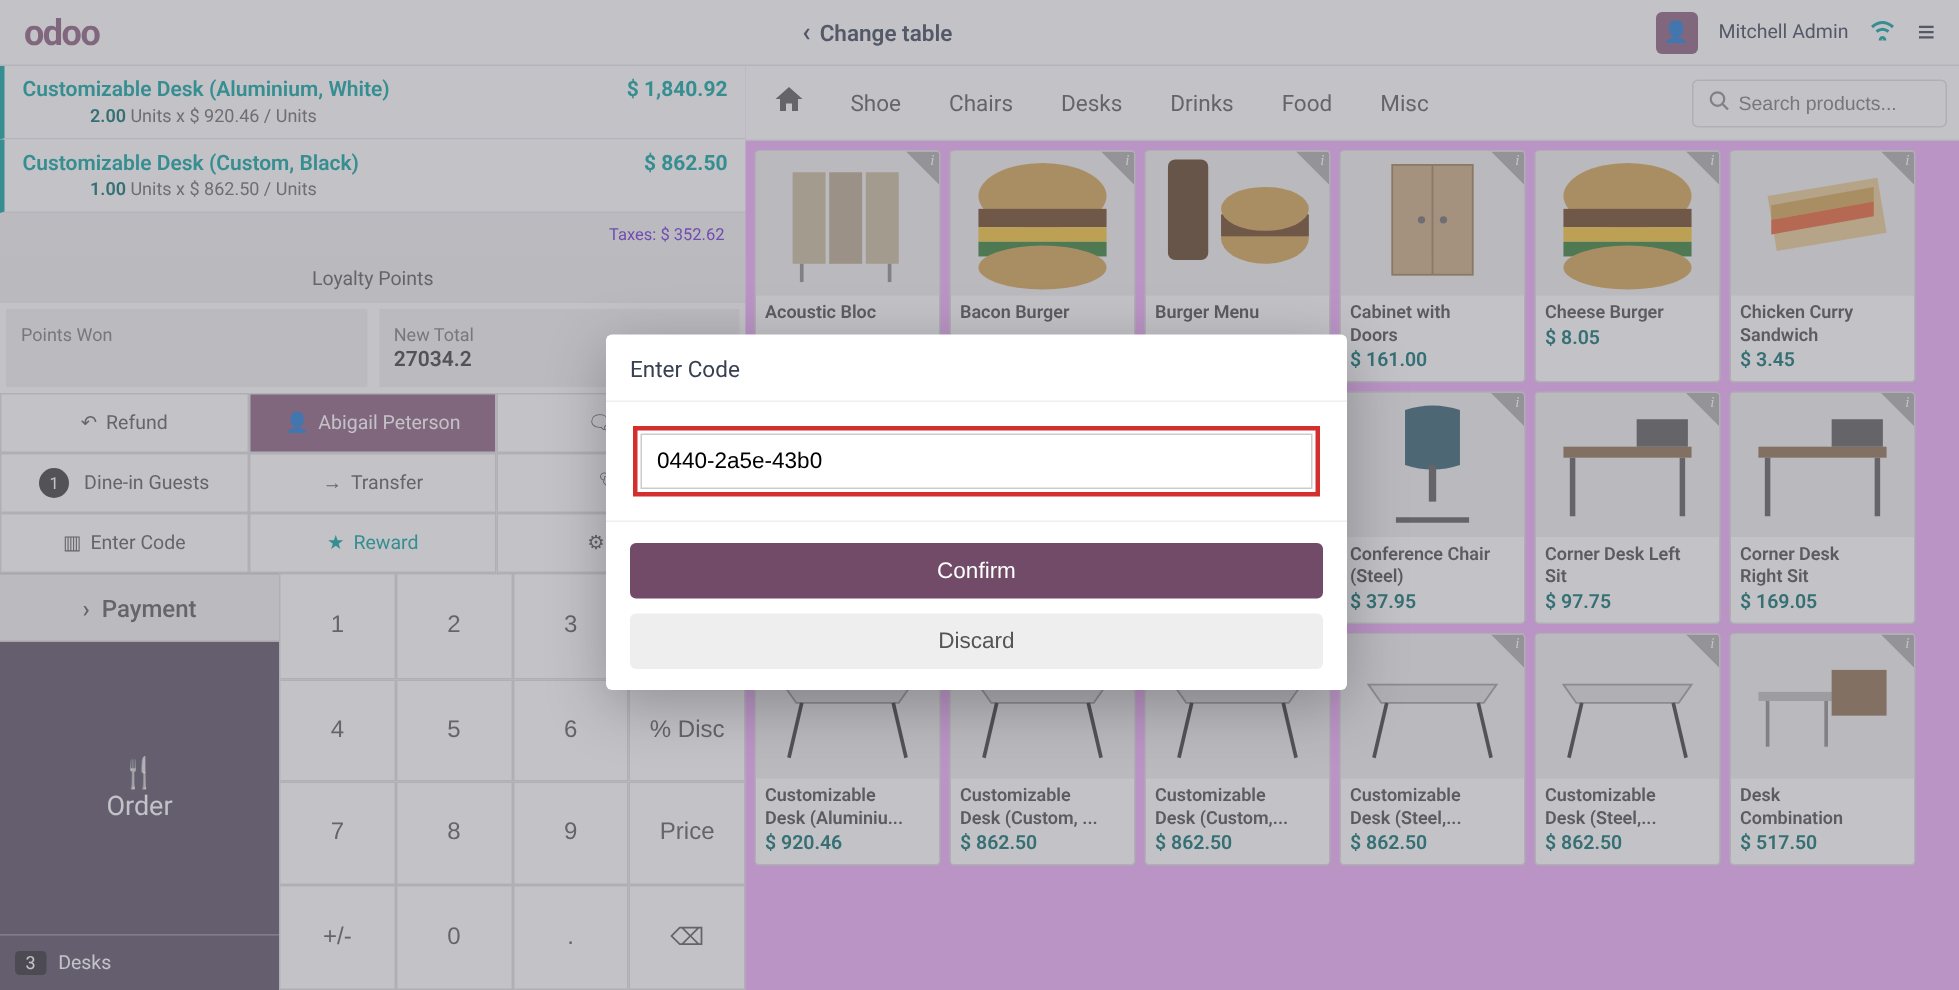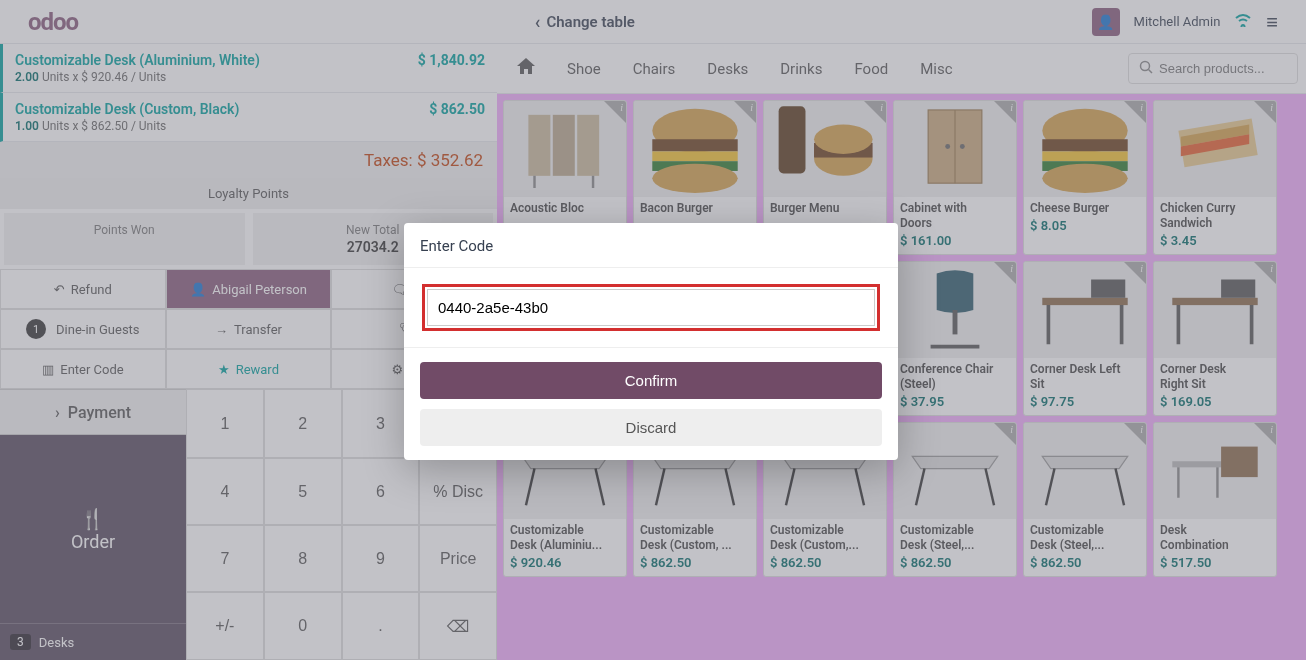--- a/index.html
+++ b/index.html
@@ -1,47 +1,47 @@
 <!DOCTYPE html>
 <html><head>
 <meta charset="utf-8">
 <style>
 * { box-sizing: border-box; margin: 0; padding: 0; }
 body { font-family: -apple-system, BlinkMacSystemFont, "Segoe UI", Roboto, sans-serif; font-size: 13px; color: #374151; background: #f3f4f6; width: 1306px; height: 660px; overflow: hidden; position: relative; }
 
 
-.header { height: 44px; background: #fff; border-bottom: 1px solid #e5e7eb; display: flex; align-items: center; padding: 0 28px; }
+.header { height: 44px; background: #fff; border-bottom: 1px solid #e5e7eb; display: flex; align-items: center; padding: 0 16px; }
 .logo { font-size: 24px; font-weight: 700; color: #875a7b; letter-spacing: -1px; }
 .header-center { flex: 1; display: flex; justify-content: center; align-items: center; font-size: 15px; font-weight: 600; cursor: pointer; }
 .header-center .chev { margin-right: 6px; font-size: 18px; }
 .header-right { display: flex; align-items: center; gap: 14px; }
 .avatar { width: 28px; height: 28px; background: #875a7b; border-radius: 4px; display: flex; align-items: center; justify-content: center; color: #fff; font-size: 14px; }
 .wifi { color: #00a09d; font-size: 16px; }
 .hamburger { font-size: 20px; cursor: pointer; }
 
 
 .main { display: flex; height: calc(100% - 44px); }
 .left { width: 497px; display: flex; flex-direction: column; background: #f1f1f1; }
 .right { flex: 1; display: flex; flex-direction: column; background: #f0abfc; }
 
 
 .orderline { padding: 8px 12px; border-left: 3px solid #00a09d; background: #fff; border-bottom: 1px solid #e5e7eb; display: flex; justify-content: space-between; }
 .orderline .name { color: #00a09d; font-weight: 600; font-size: 14px;}
-.orderline .details { font-size: 12px; color: #666; margin-top: 2px;}
+.orderline .details { font-size: 12px; color: #666; margin-top: 2px; margin-left: 45px;}
 .orderline .details b { color: #006b68; font-weight: 600; }
 .orderline .price { color: #00a09d; font-weight: 700; font-size: 14px; }
 
 .totals { text-align: right; padding: 8px 14px; background: #f1f1f1; }
 .totals .total { font-size: 22px; font-weight: 700; color: #333; }
-.totals .taxes { font-size: 17px; color: #c2410c; }
+.totals .taxes { font-size: 11px; color: #6d28d9; }
 
 
 .loyalty-header { text-align: center; padding: 8px; font-size: 13px; color: #555; background: #eee; }
 .loyalty-row { display: flex; background: #fff;}
-.loyalty-cell { flex: 1; text-align: center; padding: 10px; background: #f0f0f0; margin: 4px;}
+.loyalty-cell { flex: 1; padding: 10px; background: #f0f0f0; margin: 4px;}
 .loyalty-cell .lbl { font-size: 12px; color: #777; }
 .loyalty-cell .val { font-size: 14px; font-weight: 600; color: #00a09d; margin-top: 2px; }
 .loyalty-cell .val.dark { color: #333; }
 
 
 .actions { display: grid; grid-template-columns: repeat(3, 1fr); }
 .action-btn { height: 40px; border: 1px solid #ddd; background: #fff; display: flex; align-items: center; justify-content: center; gap: 6px; font-size: 13px; cursor: pointer; color: #555;}
 .action-btn.active { background: #875a7b; color: #fff; }
 .action-btn.green { color: #00a09d; }
 .badge-circle { width: 20px; height: 20px; border-radius: 50%; background: #333; color: #fff; display: inline-flex; align-items: center; justify-content: center; font-size: 11px; margin-right: 4px;}

